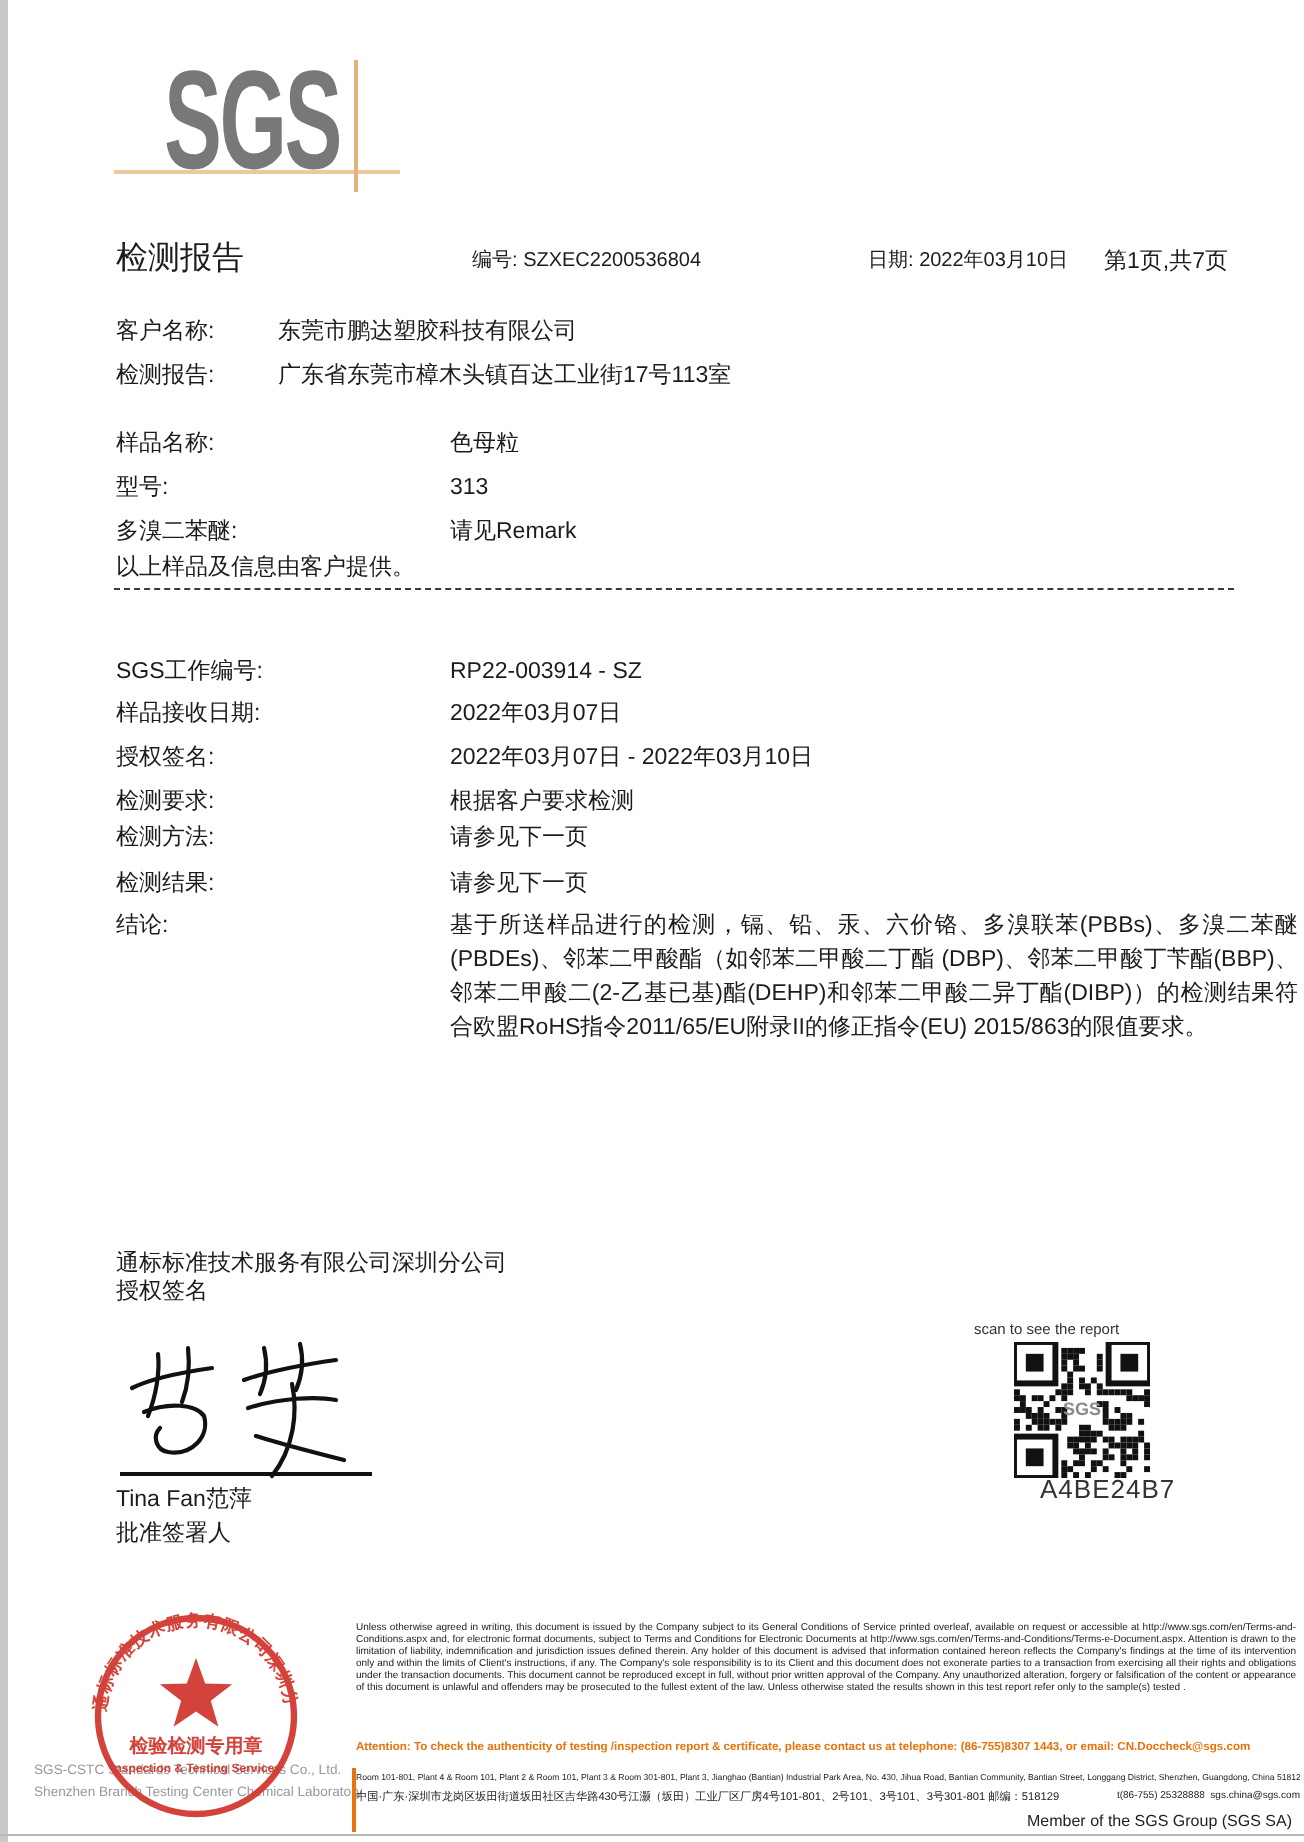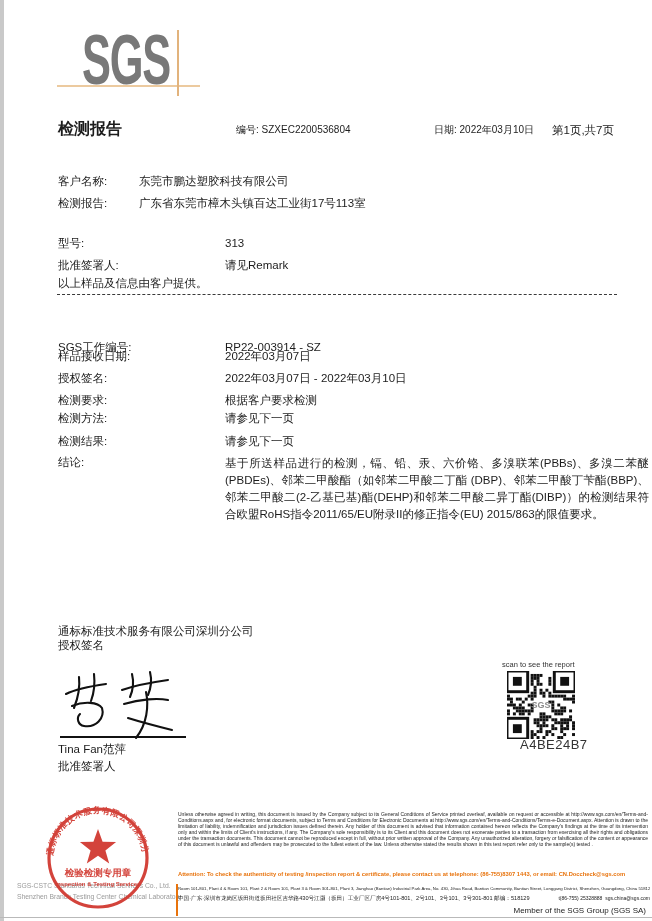--- a/index.html
+++ b/index.html
@@ -7,42 +7,42 @@
   #page{position:relative;width:652px;height:921px;background:#fff;overflow:hidden;}
   .abs{position:absolute;}
   
   .edge-left{left:0;top:0;width:4px;height:921px;background:#c9c9c9;}
   .edge-bottom{left:0;top:917px;width:652px;height:1px;background:#b9b9b9;}
   
   .logo{left:82px;top:30px;font-size:70px;font-weight:bold;color:#787878;letter-spacing:-2px;transform:scaleX(.62);transform-origin:left top;line-height:60px;}
   .logo-hline{left:57px;top:85px;width:143px;height:2px;background:#ecca9f;}
   .logo-vline{left:177px;top:30px;width:2px;height:66px;background:#e2b37c;}
   
-  .title{left:58px;top:119px;font-size:16px;font-weight:bold;}
+  .title{left:58px;top:119px;font-size:16px;font-weight:normal;}
   .hnum{left:236px;top:123px;font-size:10px;}
   .hdate{left:434px;top:123px;font-size:10px;}
   .hpage{left:552px;top:123px;font-size:11.5px;}
   
   .row{position:absolute;left:58px;font-size:11.5px;white-space:nowrap;}
   .row .lbl{display:inline-block;}
-  .narrow .lbl{width:81px;margin-top:16px;}
+  .narrow .lbl{width:81px;}
   .wide .lbl{width:167px;}
   .note{left:58px;top:276px;font-size:11.5px;}
   .dashed{left:57px;top:294px;width:560px;border-top:1.5px dashed #3a3a3a;}
   .concl-lbl{left:58px;top:455px;font-size:11.5px;}
   .concl{left:225px;top:455px;width:424px;font-size:11.5px;line-height:17px;text-align:justify;}
   
   .sig-co{left:58px;top:624px;font-size:11.5px;}
   .sig-auth{left:58px;top:638px;font-size:11.5px;}
   .sig-svg{left:62px;top:668px;}
   .sig-line{left:60px;top:736px;width:126px;height:1.5px;background:#111;}
   .sig-name{left:58px;top:742px;font-size:11.5px;}
   .sig-role{left:58px;top:759px;font-size:11.5px;}
   
-  .qr-cap{left:502px;top:660px;font-size:7.5px;color:#333;}
+  .qr-cap{left:487px;top:660px;font-size:7.5px;color:#333;}
   .qr-box{left:507px;top:671px;}
   .qr-code{left:520px;top:737px;font-size:13px;color:#333;letter-spacing:.5px;}
   
   .stamp{left:38px;top:804px;opacity:.92;}
   .stamp-co1{left:17px;top:882px;font-size:6.8px;color:#9a9a9a;white-space:nowrap;}
   .stamp-co2{left:17px;top:893px;font-size:6.8px;color:#9a9a9a;white-space:nowrap;}
   .disc{left:178px;top:812px;width:470px;font-size:5px;line-height:5.9px;text-align:justify;color:#222;}
   .attn{left:178px;top:871px;width:472px;font-size:5.8px;line-height:6.6px;font-weight:bold;color:#e8730c;}
   .addr1{left:178px;top:886px;width:472px;display:flex;justify-content:space-between;font-size:4.3px;color:#222;white-space:nowrap;overflow:hidden;}
   .addr2{left:178px;top:895px;width:472px;display:flex;justify-content:space-between;font-size:5.6px;color:#222;white-space:nowrap;overflow:hidden;}
@@ -61,26 +61,27 @@
   <div class="abs logo-hline"></div>
   <div class="abs logo-vline"></div>
 
   <div class="abs title">检测报告</div>
   <div class="abs hnum"><span>编号:</span> <span>SZXEC2200536804</span></div>
   <div class="abs hdate"><span>日期:</span> <span>2022年03月10日</span></div>
   <div class="abs hpage">第1页,共7页</div>
 
   <div class="row narrow" style="top:158px"><span class="lbl">客户名称:</span><span>东莞市鹏达塑胶科技有限公司</span></div>
   <div class="row narrow" style="top:180px"><span class="lbl">检测报告:</span><span>广东省东莞市樟木头镇百达工业街17号113室</span></div>
+  <div class="row wide" style="top:214px"><span class="lbl">样品名称:</span><span>色母粒</span></div>
   <div class="row wide" style="top:236px"><span class="lbl">型号:</span><span>313</span></div>
-  <div class="row wide" style="top:258px"><span class="lbl">批准签署人:</span><span>请见Remark</span></div>
+  <div class="row wide" style="top:258px"><span class="lbl">多溴二苯醚:</span><span>请见Remark</span></div>
   <div class="abs note">以上样品及信息由客户提供。</div>
   <div class="abs dashed"></div>
 
-  <div class="row wide" style="top:340px"><span class="lbl">SGS工作编号:</span><span>RP22-003914 - SZ</span></div>
+  <div class="row wide" style="top:328px"><span class="lbl">SGS工作编号:</span><span>RP22-003914 - SZ</span></div>
   <div class="row wide" style="top:349px"><span class="lbl">样品接收日期:</span><span>2022年03月07日</span></div>
   <div class="row wide" style="top:371px"><span class="lbl">授权签名:</span><span>2022年03月07日 - 2022年03月10日</span></div>
   <div class="row wide" style="top:393px"><span class="lbl">检测要求:</span><span>根据客户要求检测</span></div>
   <div class="row wide" style="top:434px"><span class="lbl">检测结果:</span><span>请参见下一页</span></div>
   <div class="row wide" style="top:411px"><span class="lbl">检测方法:</span><span>请参见下一页</span></div>
 
   <div class="abs concl-lbl">结论:</div>
   <div class="abs concl">基于所送样品进行的检测，镉、铅、汞、六价铬、多溴联苯(PBBs)、多溴二苯醚(PBDEs)、邻苯二甲酸酯（如邻苯二甲酸二丁酯 (DBP)、邻苯二甲酸丁苄酯(BBP)、邻苯二甲酸二(2-乙基已基)酯(DEHP)和邻苯二甲酸二异丁酯(DIBP)）的检测结果符合欧盟RoHS指令2011/65/EU附录II的修正指令(EU) 2015/863的限值要求。</div>
 
   <div class="abs sig-co">通标标准技术服务有限公司深圳分公司</div>

